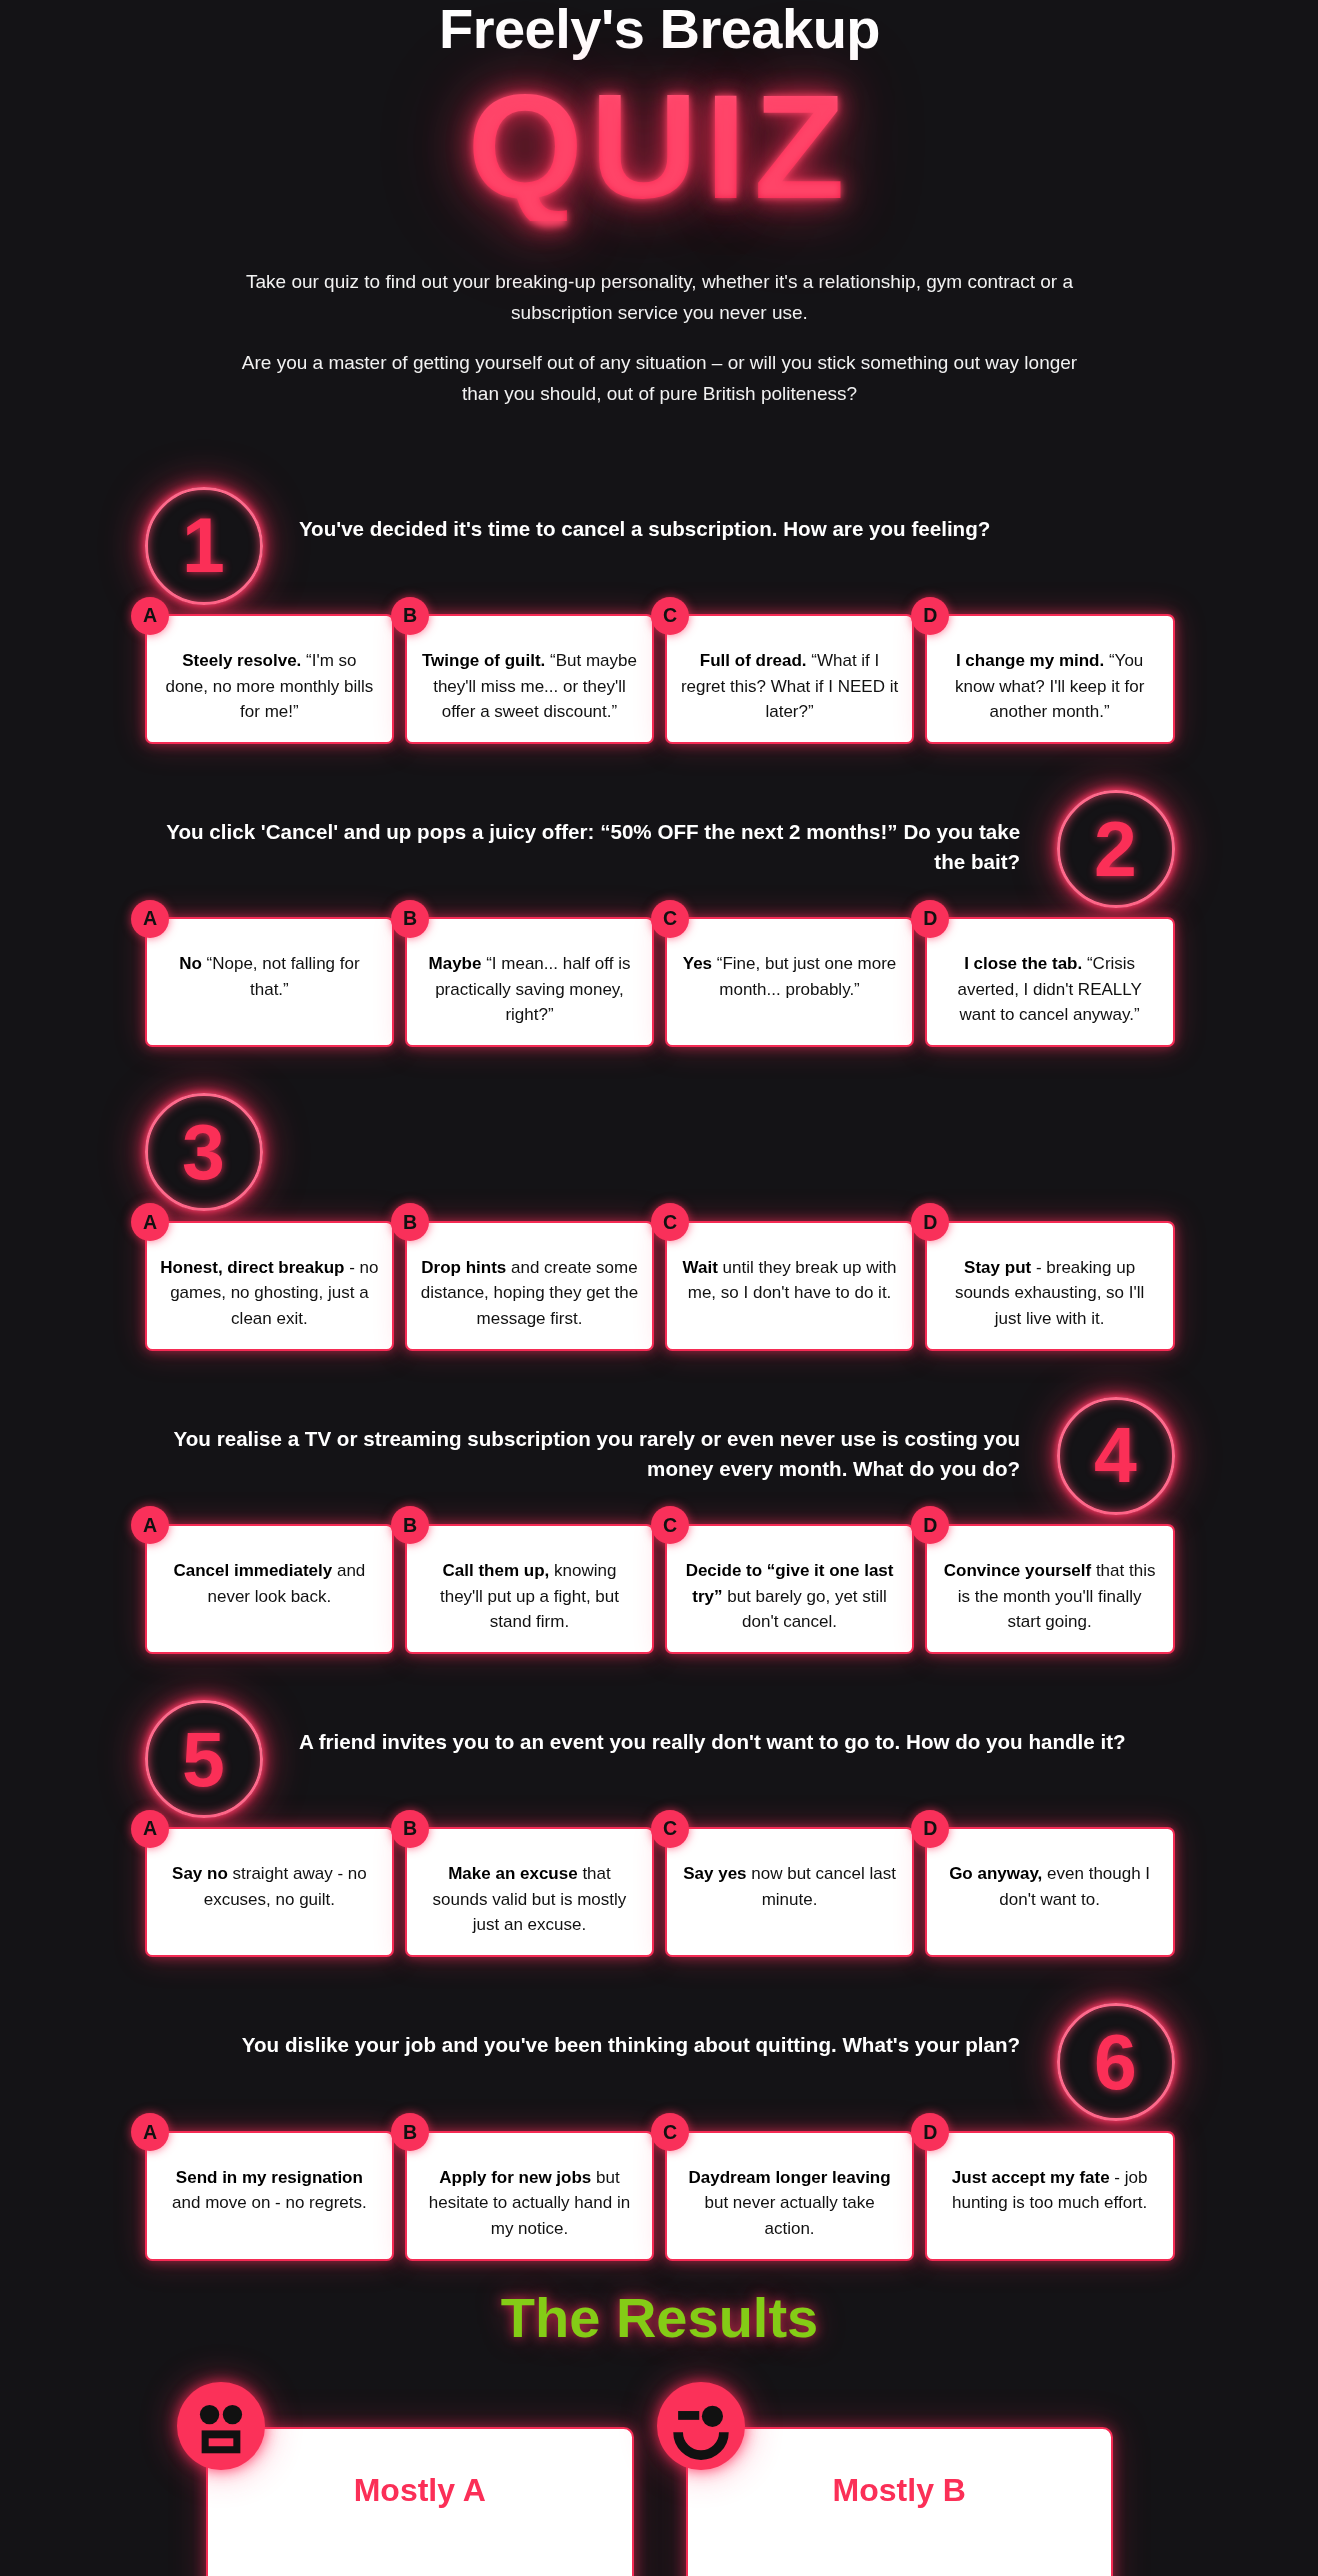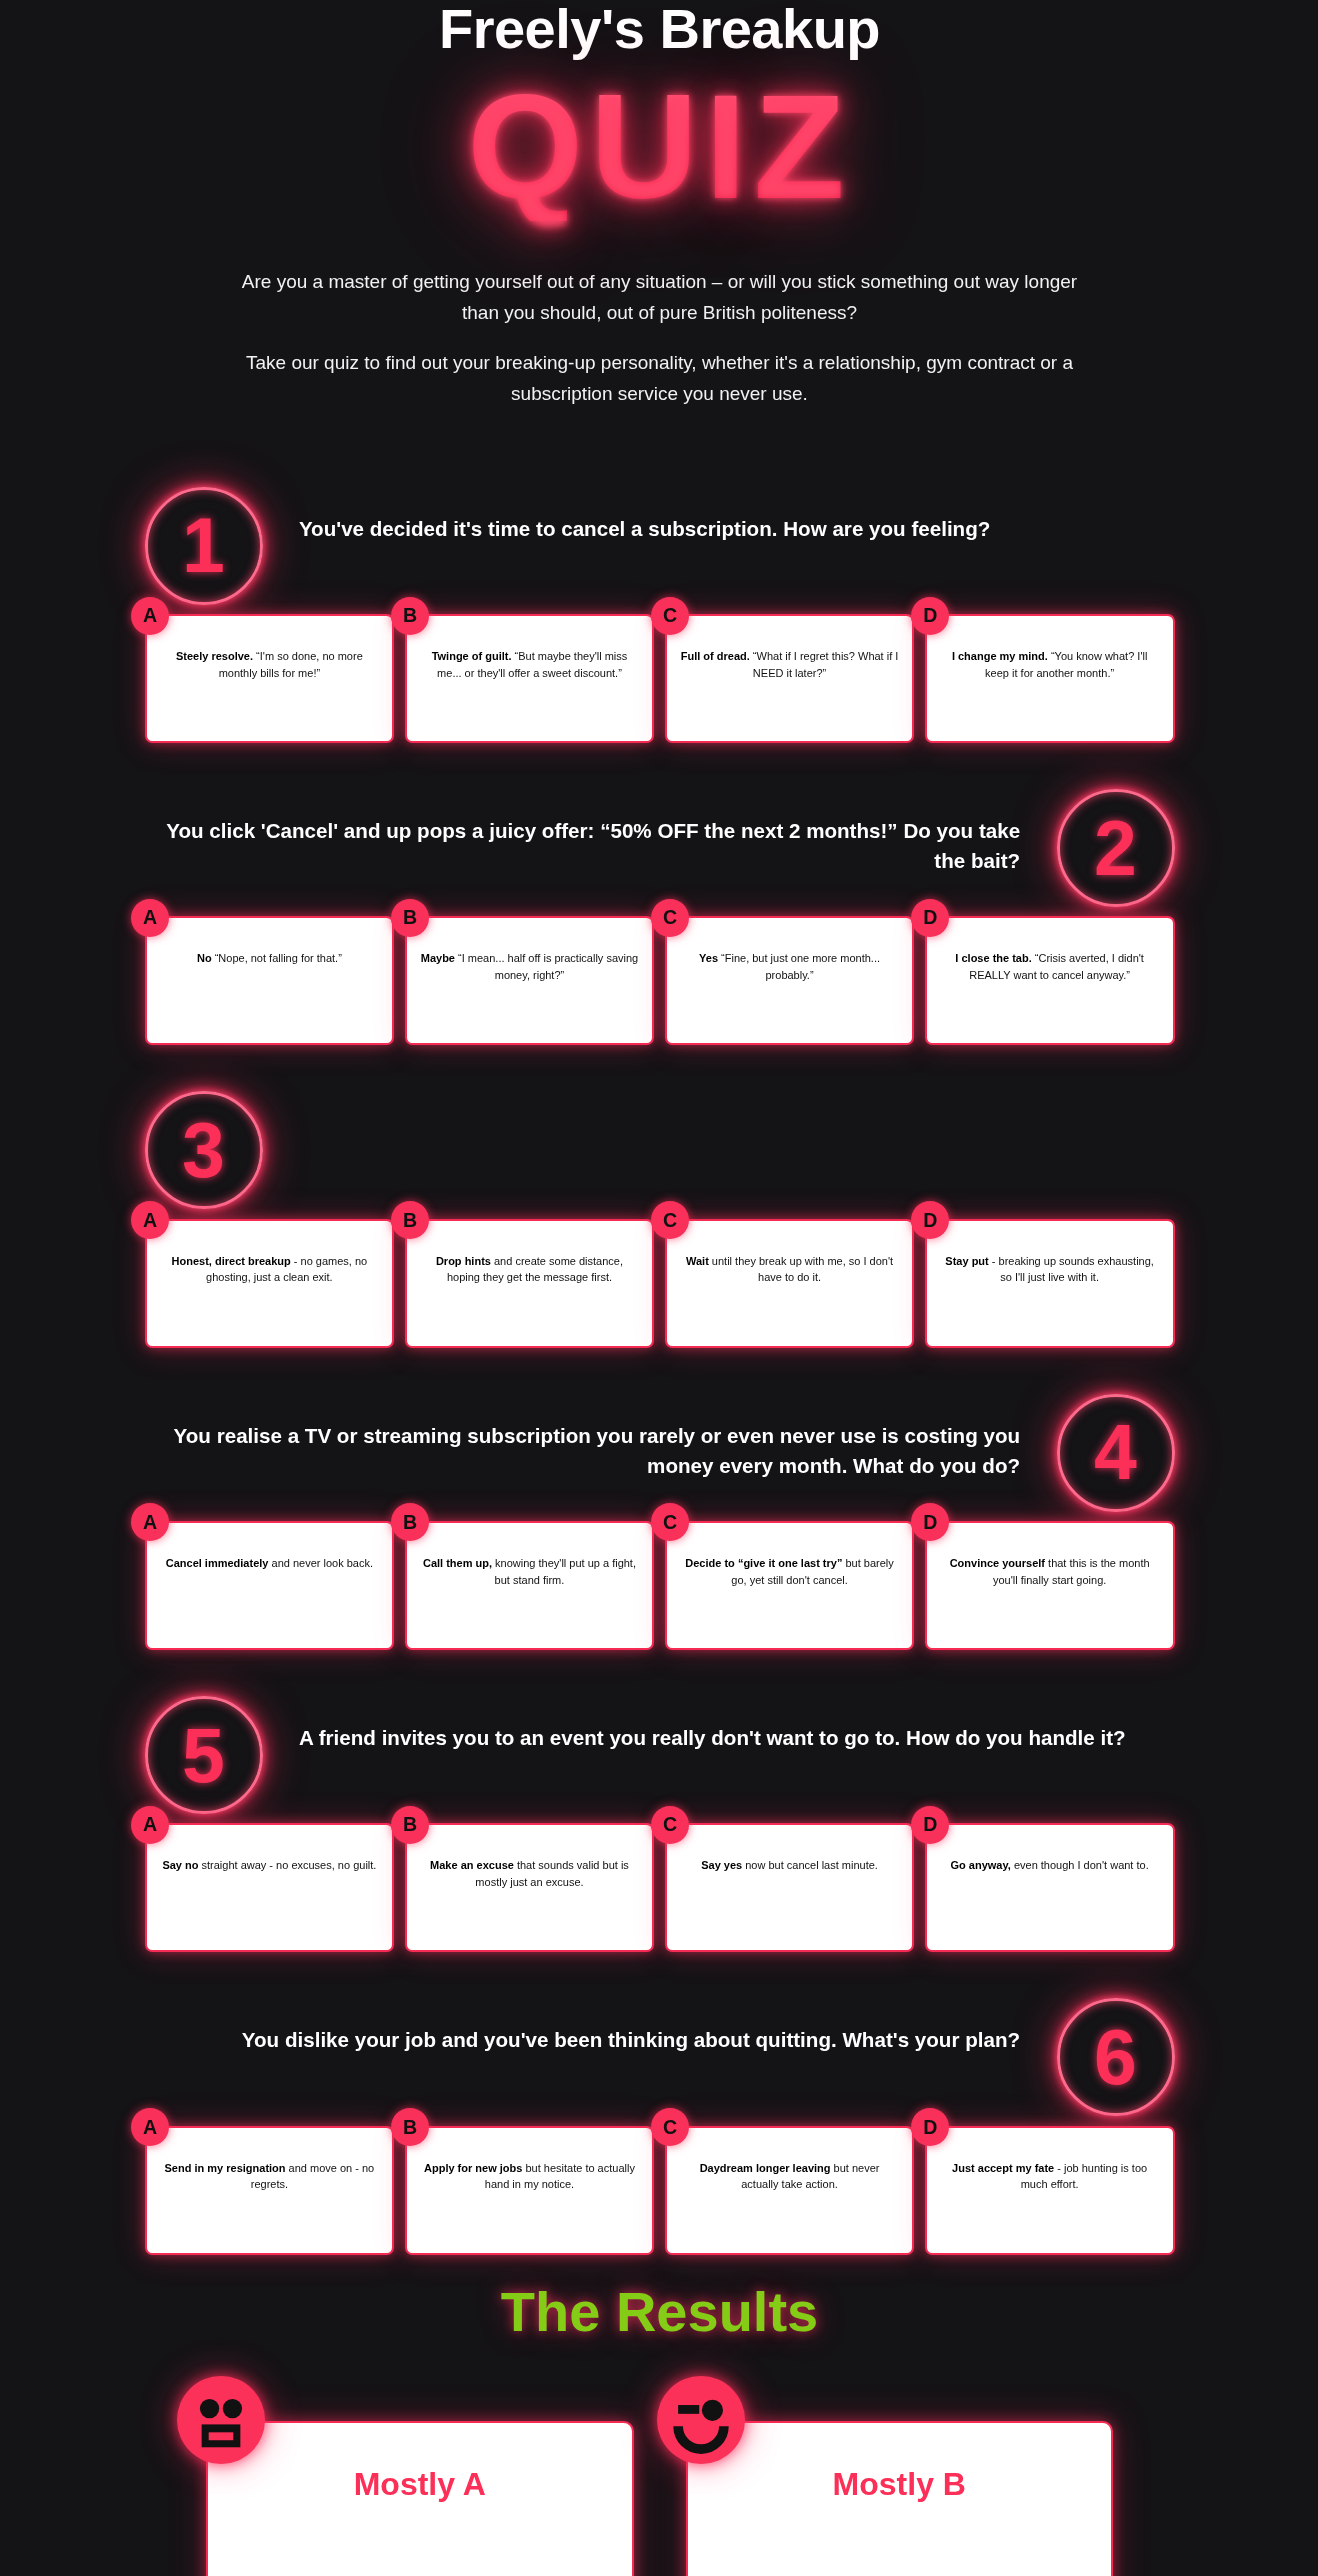--- a/index.html
+++ b/index.html
@@ -79,21 +79,21 @@
 
   .cards { display:flex; gap:10.3px; margin-top:9.3px; }
   .card {
     position:relative; flex:1 1 0; background:#fff;
     border:2.1px solid #f52b54; border-radius:7.2px;
     min-height:129px; padding:32px 13.4px 17.5px;
     text-align:center;
     box-shadow:0 0 11.3px rgba(255,50,95,.55), 0 0 31px rgba(255,45,90,.28);
   }
   .card-body {
-    font-size:11px; line-height:1.5; color:#111; font-weight:400;
+    font-size:17px; line-height:1.5; color:#111; font-weight:400;
   }
   .card-body b { font-weight:bold; color:#000; }
   .badge {
     position:absolute; left:-15.5px; top:-19.6px;
     width:38px; height:38px; border-radius:50%;
     background:#f9305a; color:#111;
     display:flex; align-items:center; justify-content:center;
     font-size:19.6px; font-weight:bold;
     box-shadow:0 0 9.3px rgba(255,45,90,.7);
   }
@@ -130,22 +130,22 @@
 </style>
 </head>
 <body>
 
 <div class="page">
 
   <div class="header">
     <div class="brand-title">Freely's Breakup</div>
     <div class="quiz-wordmark">QUIZ<span class="quiz-bulbs"></span></div>
     <div class="intro">
+      <p>Take our quiz to find out your breaking-up personality, whether it's a relationship, gym contract or a subscription service you never use.</p>
       <p>Are you a master of getting yourself out of any situation – or will you stick something out way longer than you should, out of pure British politeness?</p>
-      <p>Take our quiz to find out your breaking-up personality, whether it's a relationship, gym contract or a subscription service you never use.</p>
     </div>
   </div>
 
   <div class="wrap" id="questions-root">
       <div class="q-block" style="margin-top: 77px;">
         <div class="q-top left">
           <div class="neon-num">
             <span>1</span>
           </div>
           <div class="q-text">You've decided it's time to cancel a subscription. How are you feeling?</div>

